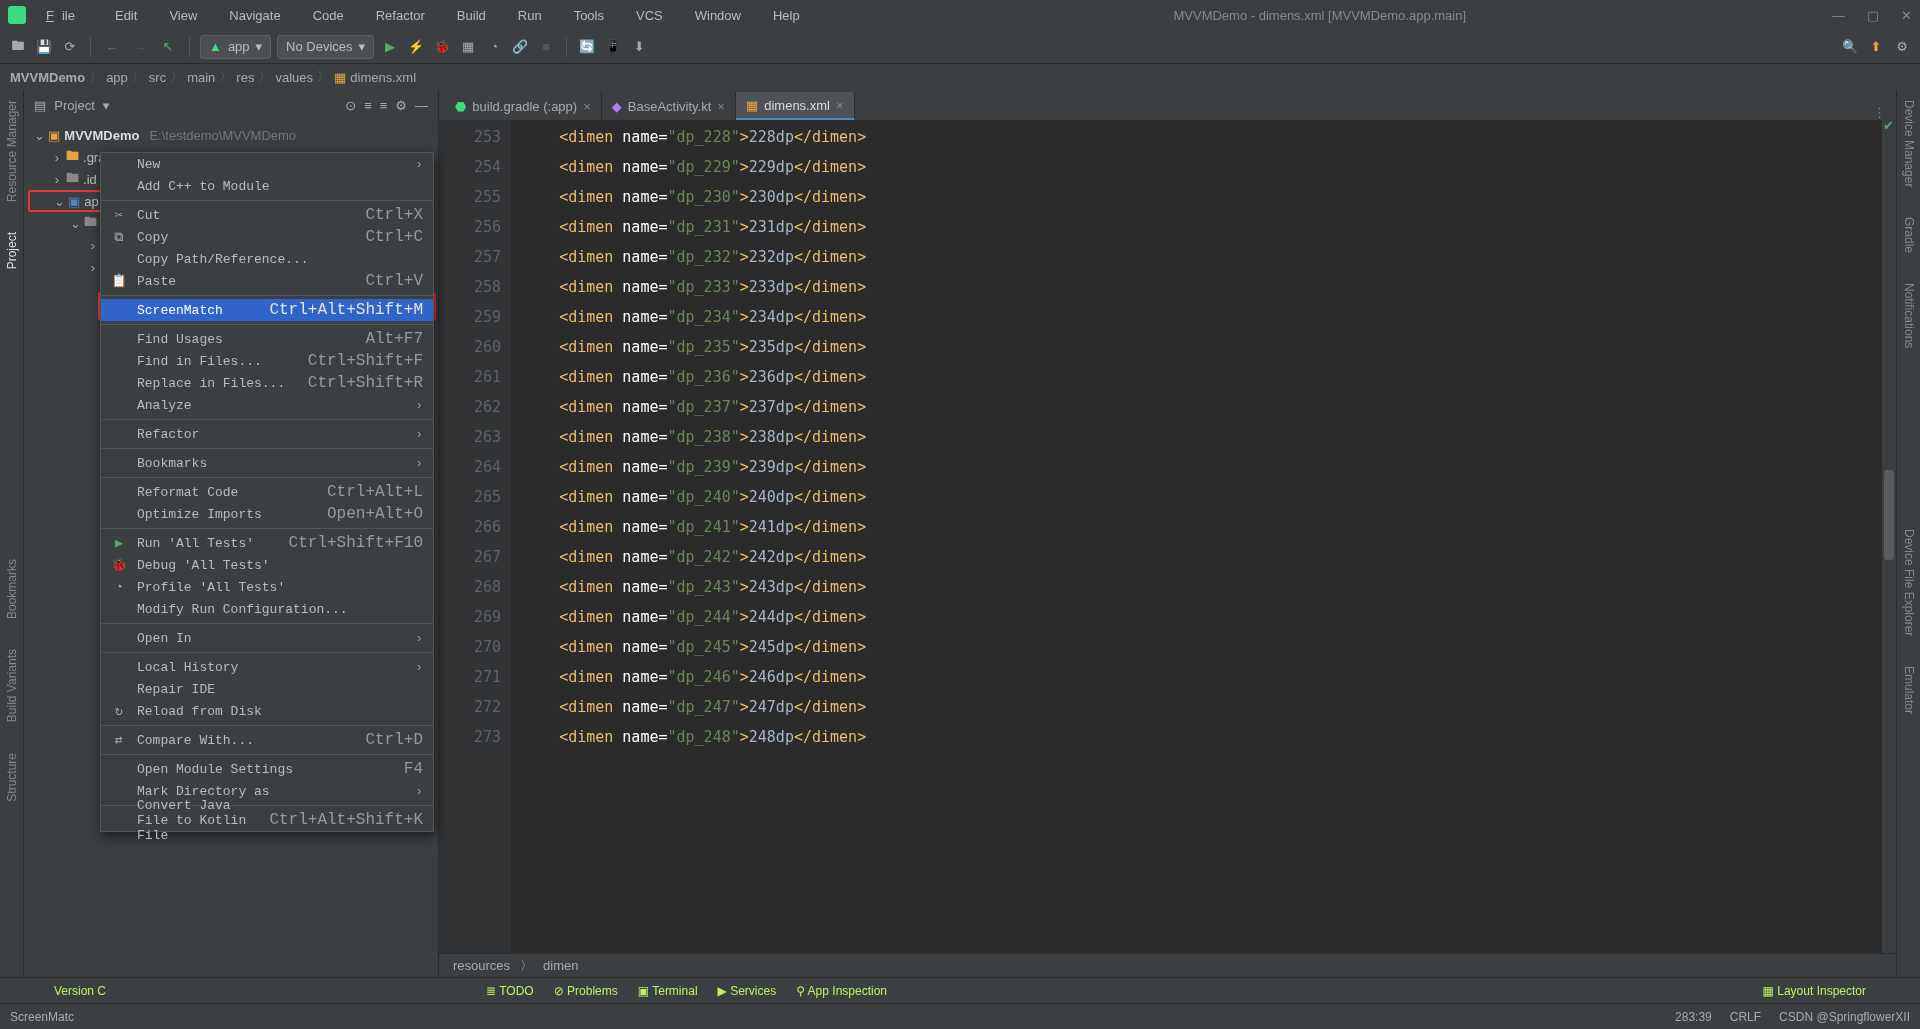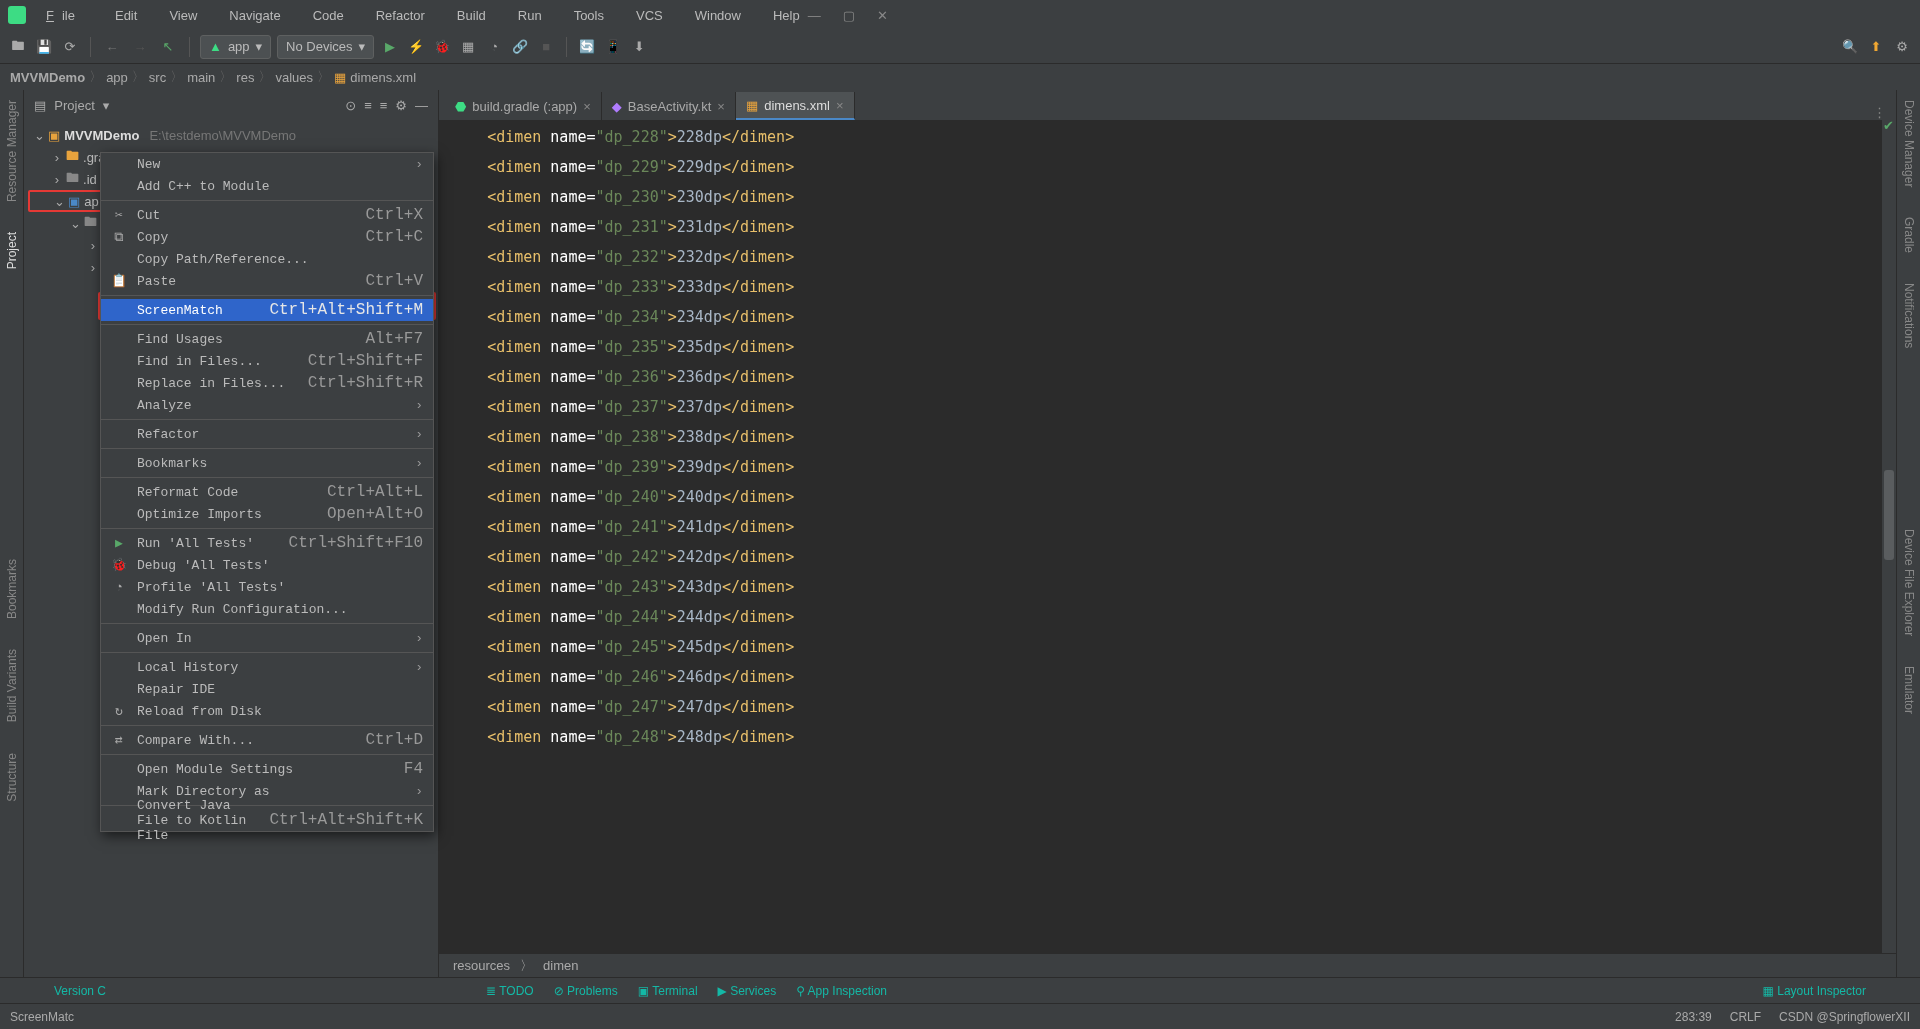--- a/index.html
+++ b/index.html
@@ -104,21 +104,21 @@
   }
   .context-menu .mi { height: 22px; display:flex;align-items:center;padding:0 10px;gap:10px;font-family:Liberation Mono, monospace;}
   .context-menu .mi .lbl{flex:1;}
   .context-menu .mi .sc{color:#999;font-size:16px;}
   .context-menu .mi .arrow{color:#999;}
   .context-menu .sep{height:1px;background:#555;margin:3px 0;}
   .context-menu .mi.hover{background:#2f65ca;color:#fff;}
   .context-menu .mi.hover .sc{color:#e6e6e6;}
   .context-menu .mi .ico{width:16px;text-align:center;}
 
-  .status-tabs{height:26px;background:#3c3f41;border-top:1px solid #2b2b2b;display:flex;align-items:center;padding:0 10px;gap:20px;color:#14b8a6;font-size:12px;}
+  .status-tabs{height:26px;background:#3c3f41;border-top:1px solid #2b2b2b;display:flex;align-items:center;padding:0 10px;gap:20px;color:#bef264;font-size:12px;}
   .statusbar{height:26px;background:#3c3f41;border-top:1px solid #2b2b2b;display:flex;align-items:center;padding:0 10px;color:#aaa;font-size:12px;justify-content:space-between;}
   .statusbar .right{display:flex;gap:18px;align-items:center;}
   .green-dot{color:#59a869;position:absolute;right:26px;top:118px;}
 </style>
 </head>
 <body>
 
 <div class="titlebar">
   <div class="app-logo"></div>
   <div class="menubar">
@@ -128,20 +128,21 @@
     <span>Navigate</span>
     <span>Code</span>
     <span>Refactor</span>
     <span>Build</span>
     <span>Run</span>
     <span>Tools</span>
     <span>VCS</span>
     <span>Window</span>
     <span>Help</span>
   </div>
+  <div class="title-text">MVVMDemo - dimens.xml [MVVMDemo.app.main]</div>
   <div class="winbtns">
     <span>—</span>
     <span>▢</span>
     <span>✕</span>
   </div>
 </div>
 
 <div class="toolbar">
   <div class="tb-icon">🖿</div>
   <div class="tb-icon">💾</div>
@@ -268,20 +269,21 @@
           <span class="close">×</span>
         </div>
         <div class="editor-tab active">
           <span style="color:#e8a33d">▦</span>
           <span>dimens.xml</span>
           <span class="close">×</span>
         </div>
         <div style="margin-left: auto; padding: 0px 10px; color: rgb(136, 136, 136);">⋮</div>
       </div>
     <div class="editor-body">
+      <div class="line-gutter" id="line-gutter">253<br>254<br>255<br>256<br>257<br>258<br>259<br>260<br>261<br>262<br>263<br>264<br>265<br>266<br>267<br>268<br>269<br>270<br>271<br>272<br>273<br></div>
       <div class="code" id="code">    <span class="tag">&lt;dimen </span><span class="attr">name=</span><span class="string">"dp_228"</span><span class="tag">&gt;</span><span class="txt">228dp</span><span class="tag">&lt;/dimen&gt;</span>
     <span class="tag">&lt;dimen </span><span class="attr">name=</span><span class="string">"dp_229"</span><span class="tag">&gt;</span><span class="txt">229dp</span><span class="tag">&lt;/dimen&gt;</span>
     <span class="tag">&lt;dimen </span><span class="attr">name=</span><span class="string">"dp_230"</span><span class="tag">&gt;</span><span class="txt">230dp</span><span class="tag">&lt;/dimen&gt;</span>
     <span class="tag">&lt;dimen </span><span class="attr">name=</span><span class="string">"dp_231"</span><span class="tag">&gt;</span><span class="txt">231dp</span><span class="tag">&lt;/dimen&gt;</span>
     <span class="tag">&lt;dimen </span><span class="attr">name=</span><span class="string">"dp_232"</span><span class="tag">&gt;</span><span class="txt">232dp</span><span class="tag">&lt;/dimen&gt;</span>
     <span class="tag">&lt;dimen </span><span class="attr">name=</span><span class="string">"dp_233"</span><span class="tag">&gt;</span><span class="txt">233dp</span><span class="tag">&lt;/dimen&gt;</span>
     <span class="tag">&lt;dimen </span><span class="attr">name=</span><span class="string">"dp_234"</span><span class="tag">&gt;</span><span class="txt">234dp</span><span class="tag">&lt;/dimen&gt;</span>
     <span class="tag">&lt;dimen </span><span class="attr">name=</span><span class="string">"dp_235"</span><span class="tag">&gt;</span><span class="txt">235dp</span><span class="tag">&lt;/dimen&gt;</span>
     <span class="tag">&lt;dimen </span><span class="attr">name=</span><span class="string">"dp_236"</span><span class="tag">&gt;</span><span class="txt">236dp</span><span class="tag">&lt;/dimen&gt;</span>
     <span class="tag">&lt;dimen </span><span class="attr">name=</span><span class="string">"dp_237"</span><span class="tag">&gt;</span><span class="txt">237dp</span><span class="tag">&lt;/dimen&gt;</span>

